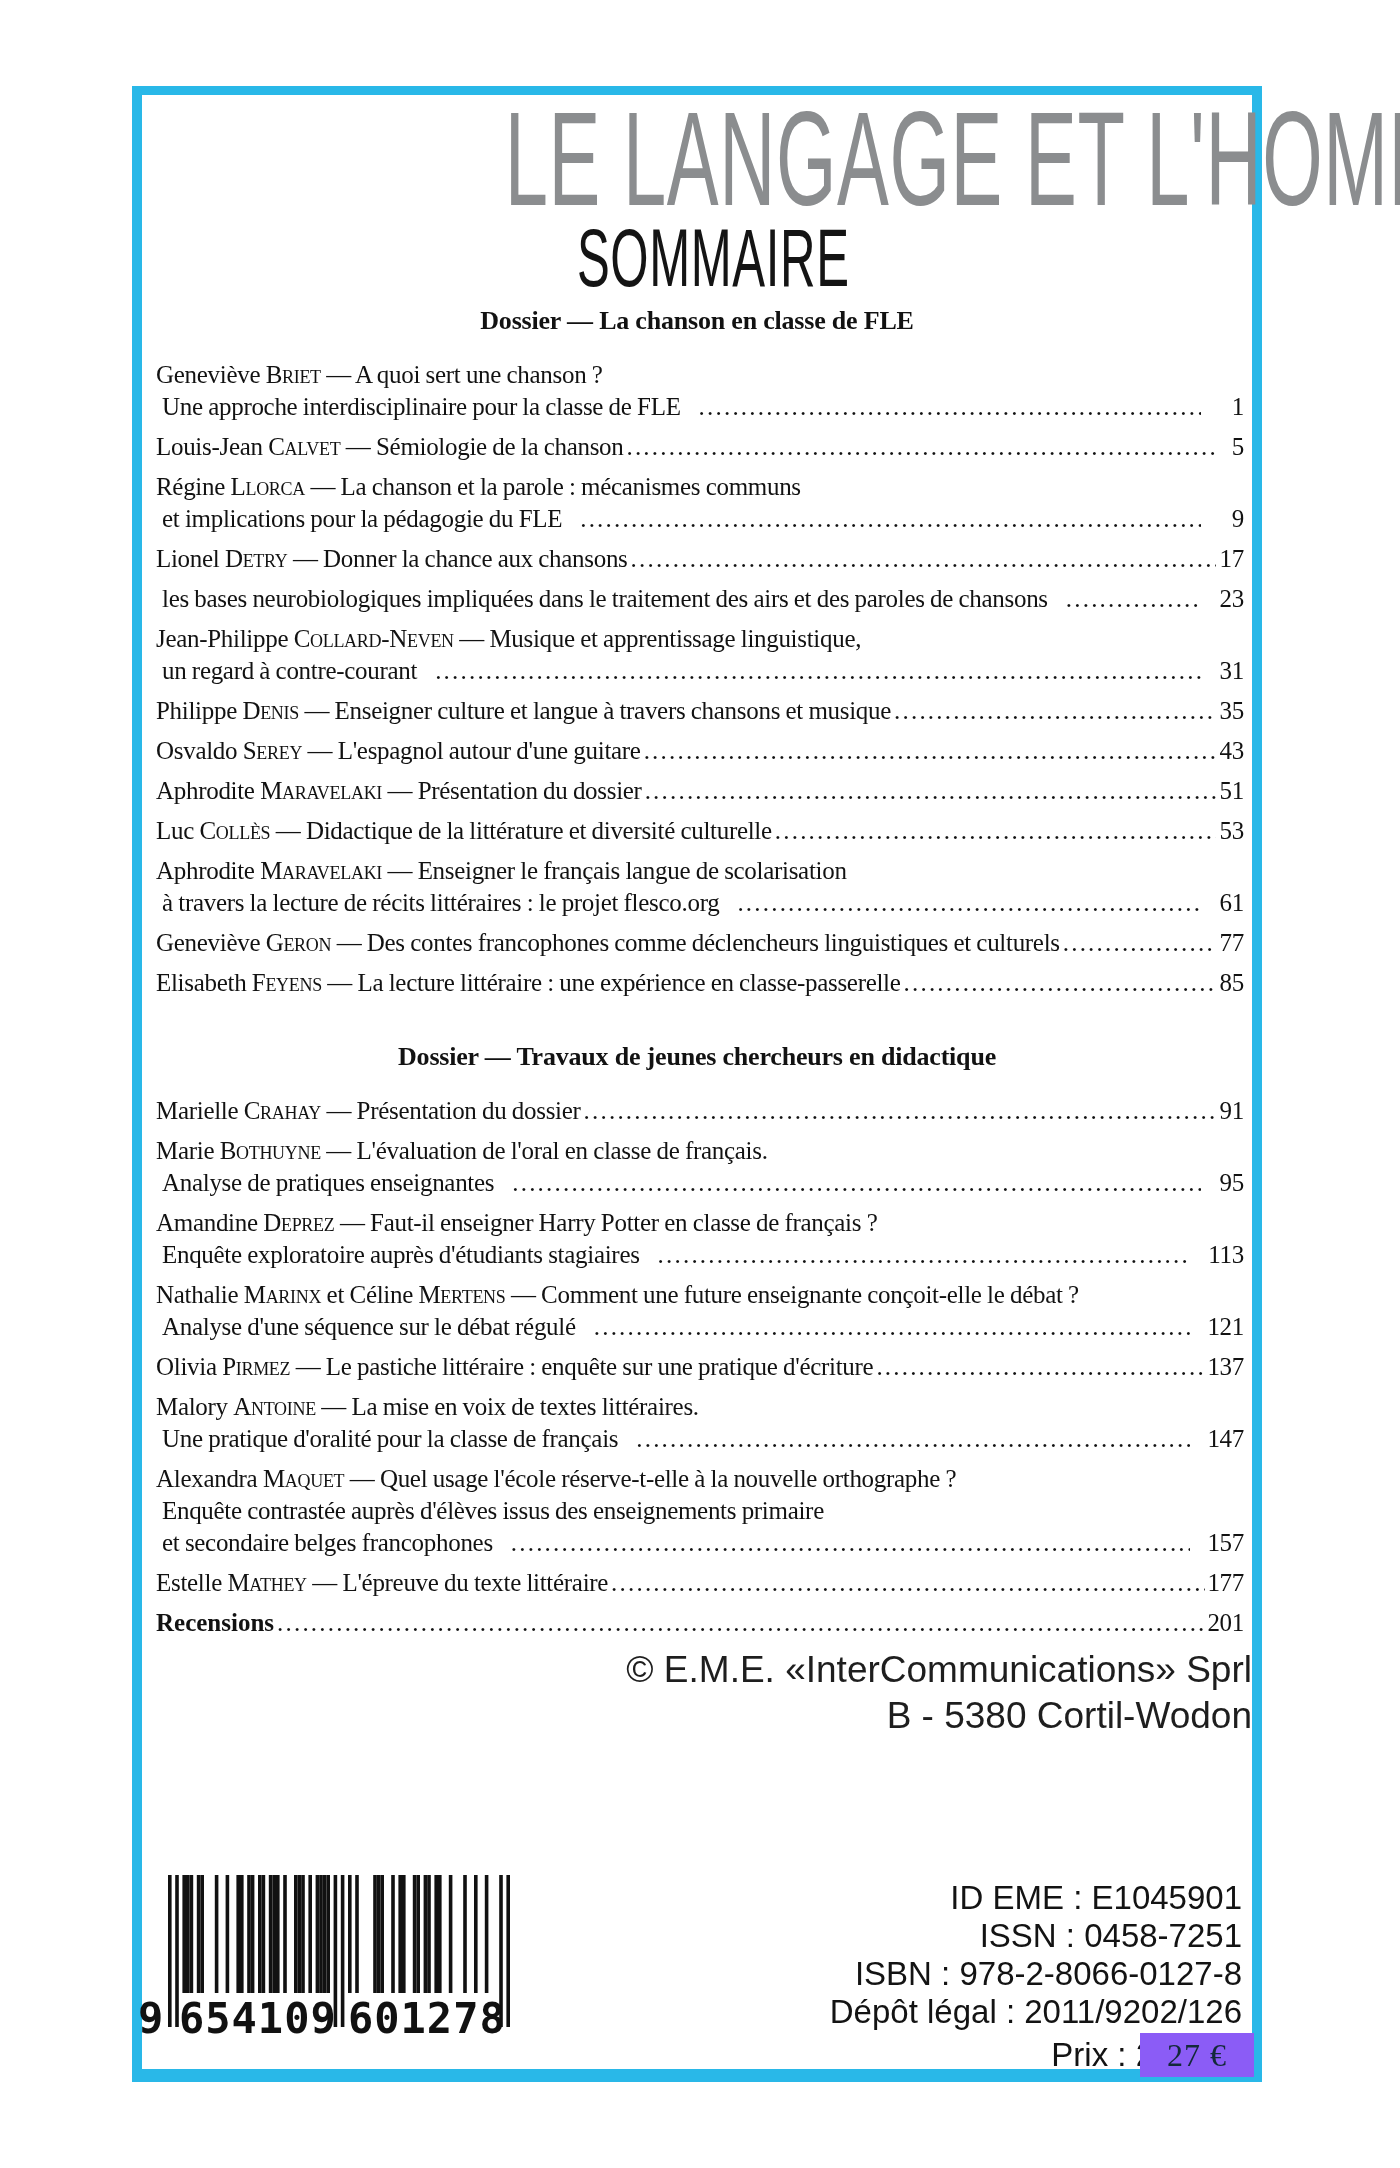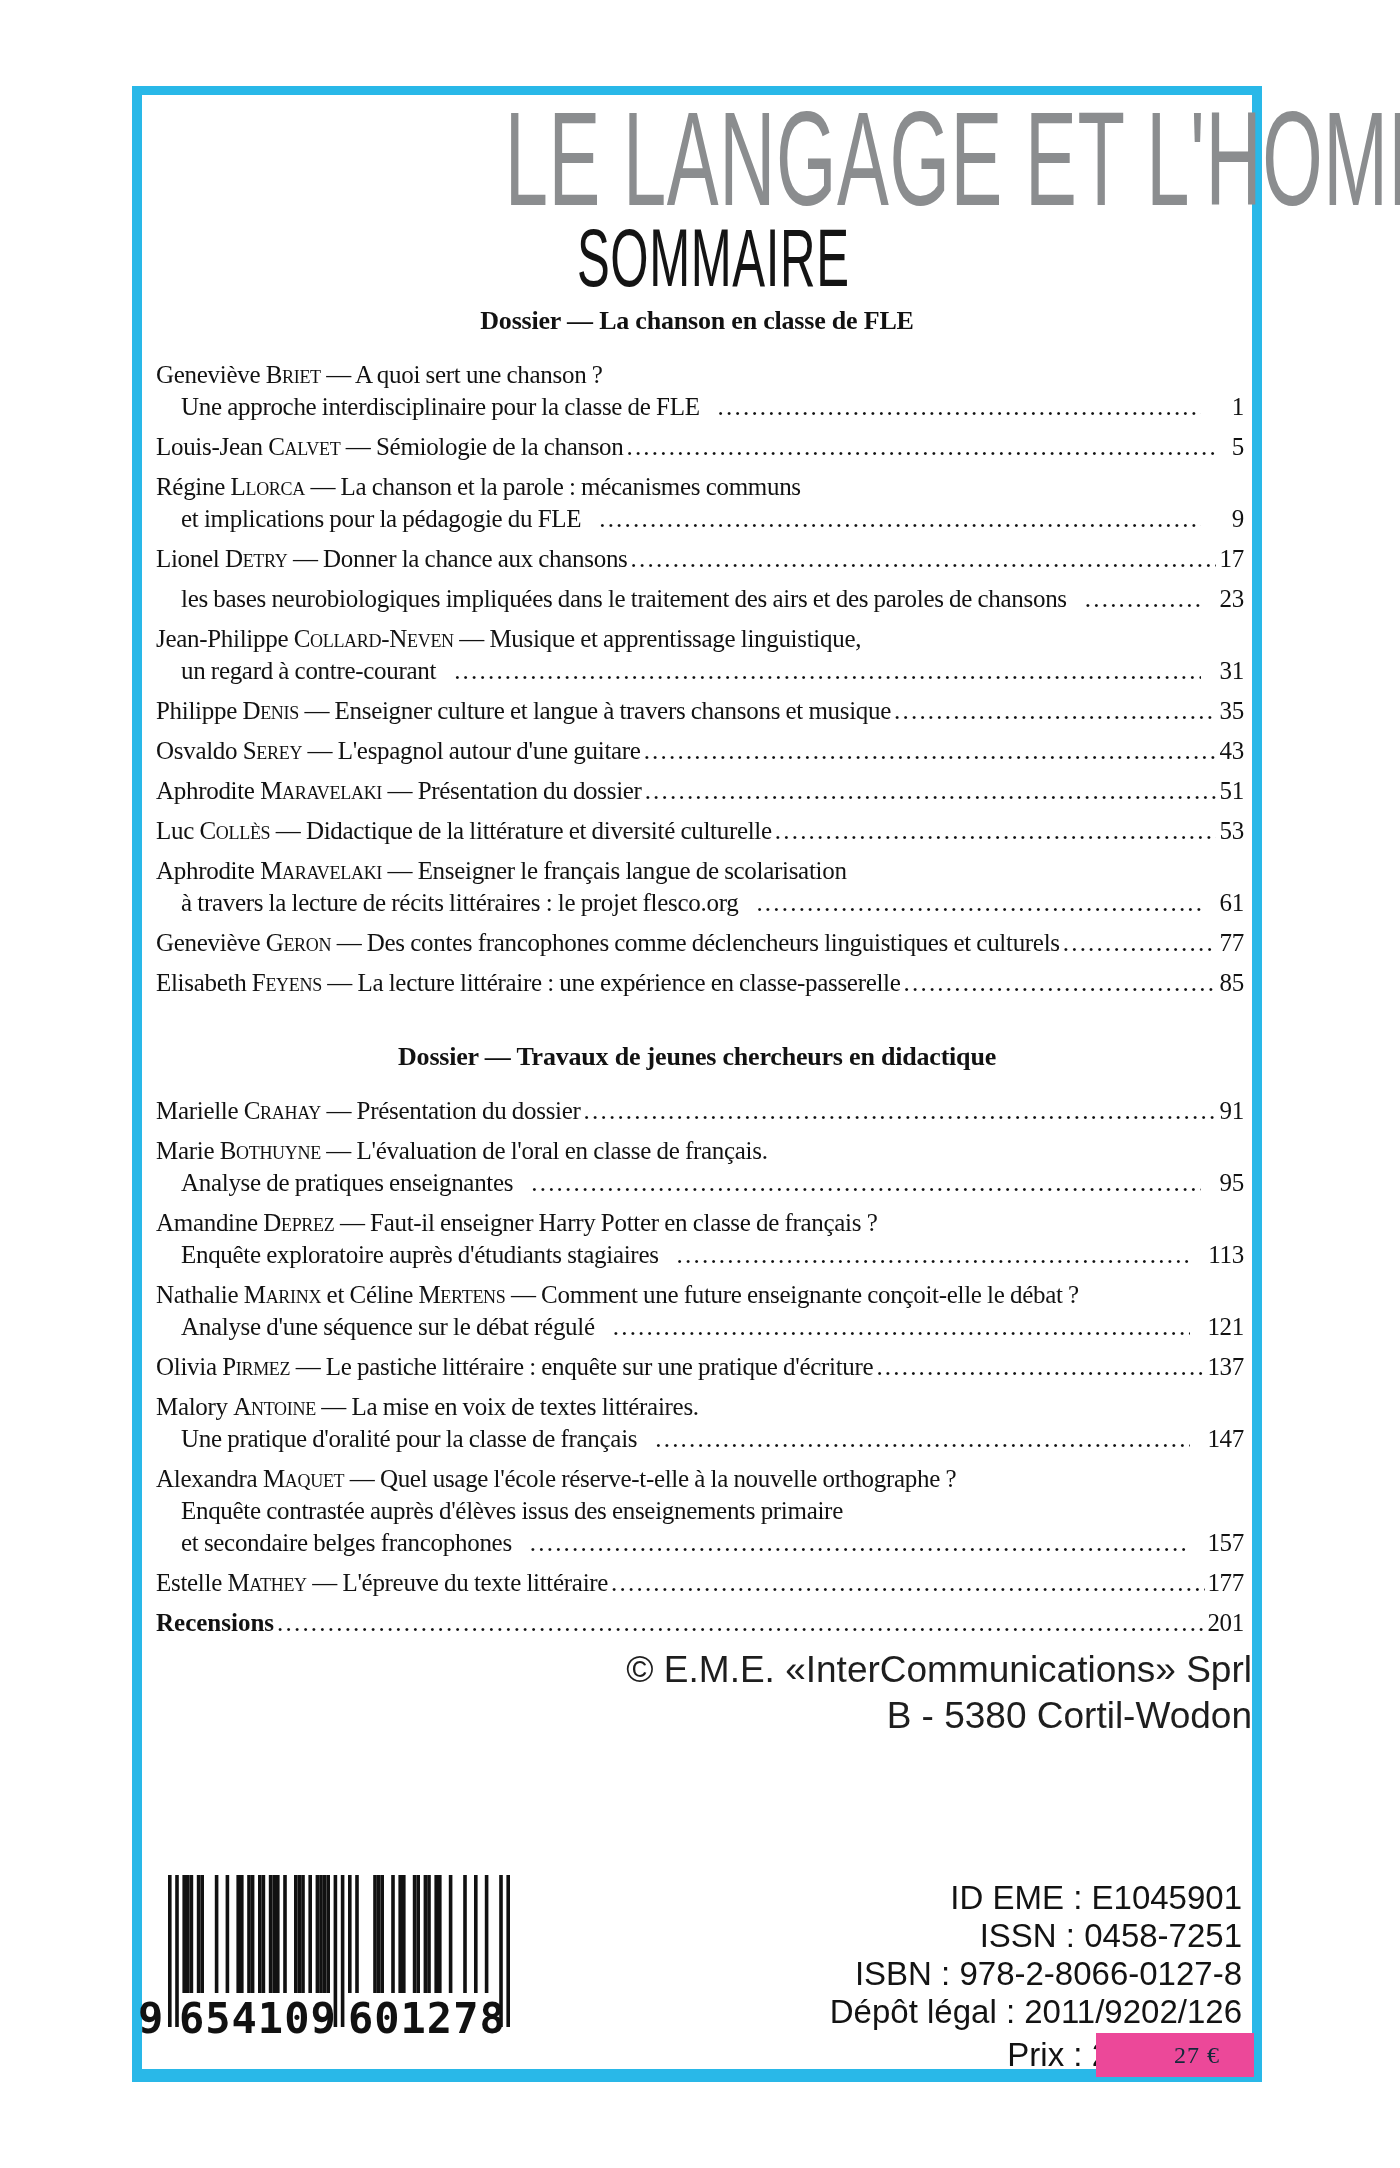--- a/index.html
+++ b/index.html
@@ -33,21 +33,21 @@
     text-align:center;font-weight:bold;font-size:26px;line-height:32px;
     margin:42px 10px 22px 10px;letter-spacing:-0.2px;
   }
   #toc .section-heading:first-child{ margin-top:16px; }
   .entry{ margin:0 0 8px 0; }
   .toc-line{
     display:flex;align-items:baseline;
     font-size:25px;line-height:32px;letter-spacing:-0.3px;word-spacing:-0.5px;
     padding:0 8px 0 14px;
   }
-  .toc-line.indent{ padding-left:39px;gap:15px; }
+  .toc-line.indent{ padding-left:20px;gap:15px; }
   .toc-text{ flex:0 1 auto; white-space:nowrap; }
   .toc-line.boldline .toc-text{ font-weight:bold; letter-spacing:0; }
   .sc{ font-variant:small-caps; }
   .leader{
     flex:1 1 10px;min-width:0;overflow:hidden;white-space:nowrap;
     letter-spacing:2.2px;margin:0 2px 0 3px;
   }
   .pagenum{ flex:0 0 auto;text-align:right;min-width:26px; }
   
   .publisher{
@@ -65,25 +65,24 @@
   }
   .bc-lead{ left:-30px; }
   .bc-g1{ left:11px;width:150px;text-align:center;letter-spacing:1px; }
   .bc-g2{ left:180px;width:150px;text-align:right;letter-spacing:1px; }
   .imprint{
     position:absolute;right:0;top:4px;text-align:right;
     font-family:"Liberation Sans", sans-serif;font-size:33px;line-height:38px;color:#131313;
   }
   .price-row{ display:flex;justify-content:flex-end;align-items:center;margin-right:-12px;margin-top:2px; }
   .sticker{
-    display:inline-block;background:#ec4899;color:#13293a;
+    display:inline-block;background:#8b5cf6;color:#13293a;
     width:114px;height:44px;line-height:44px;text-align:center;
-    font-family:"Liberation Serif", serif;font-size:24px;letter-spacing:1px;
+    font-family:"Liberation Serif", serif;font-size:32px;letter-spacing:1px;
     margin-left:-14px;
-    padding-left:44px;
   }
 </style>
 </head>
 <body>
 
 <div class="frame">
 
   <h1 class="title"><span class="squeeze">LE LANGAGE ET L'HOMME</span></h1>
 
   <h2 class="sommaire"><span class="squeeze">SOMMAIRE</span></h2>

